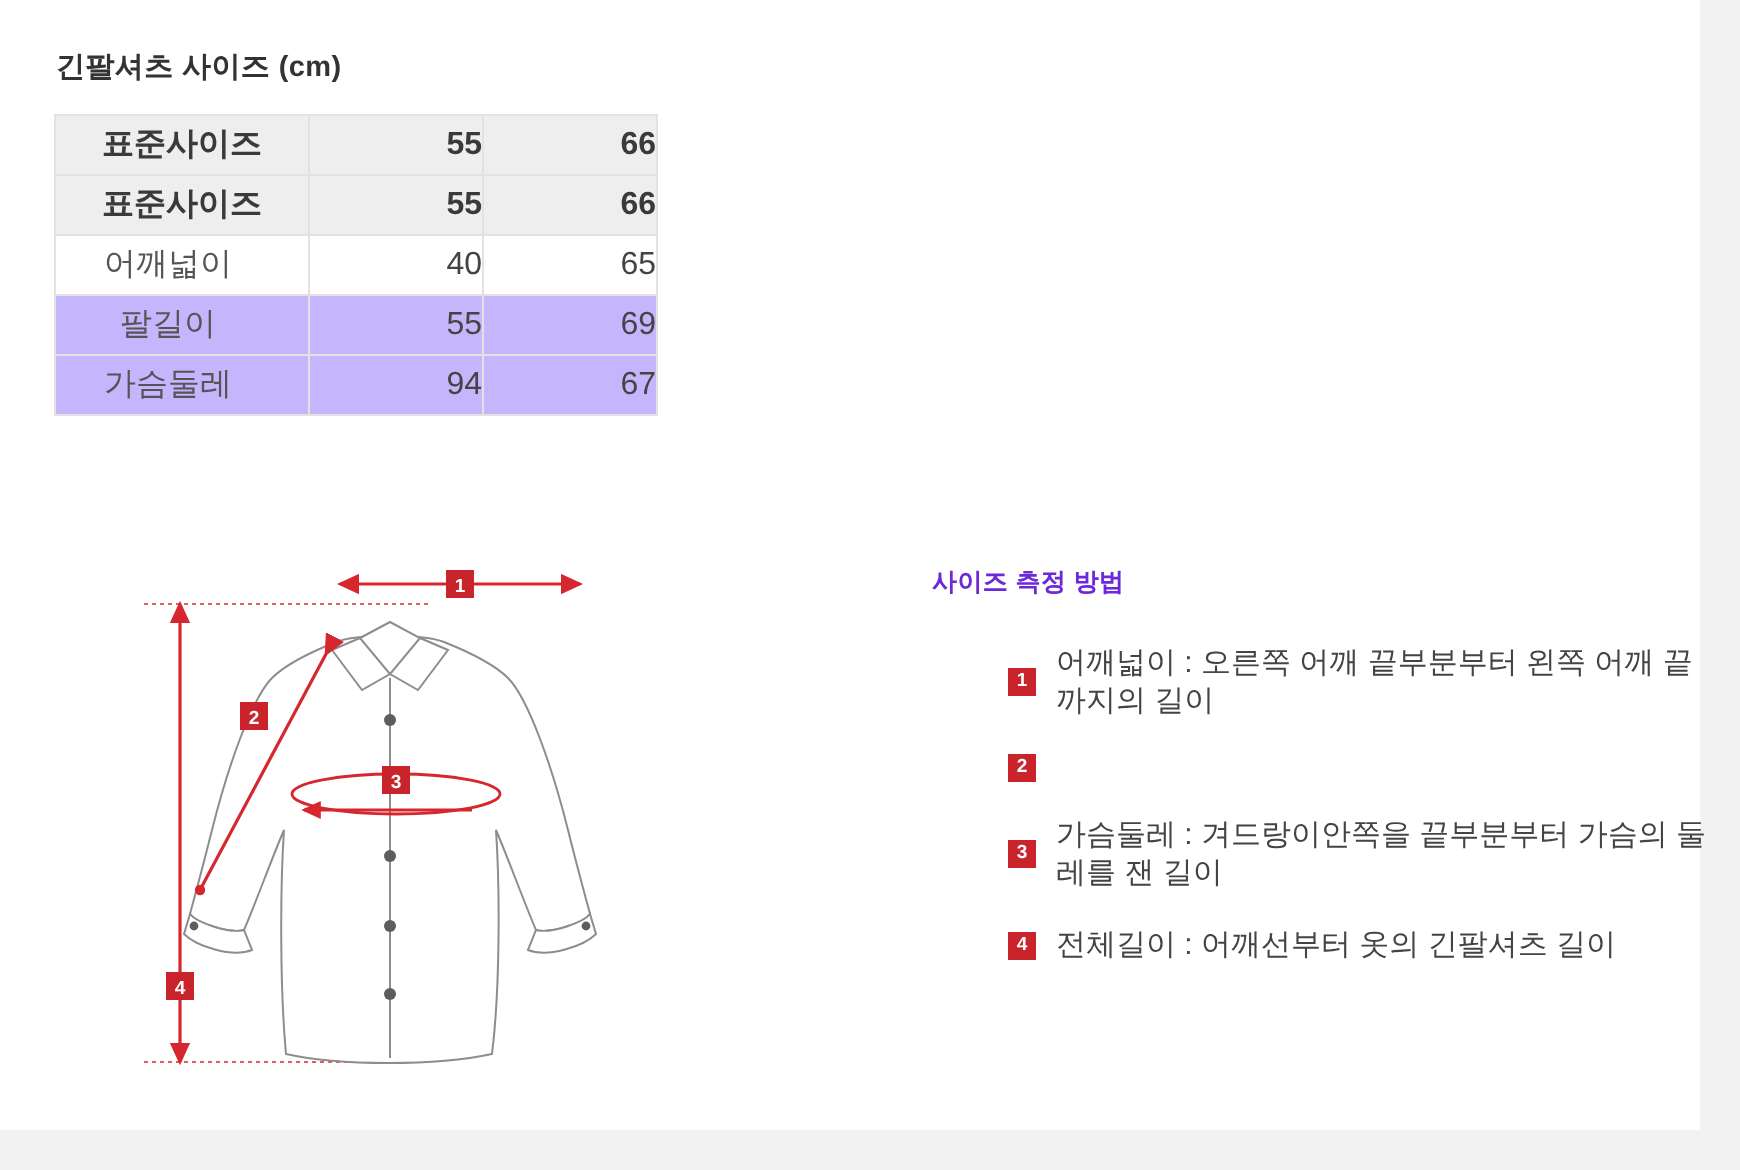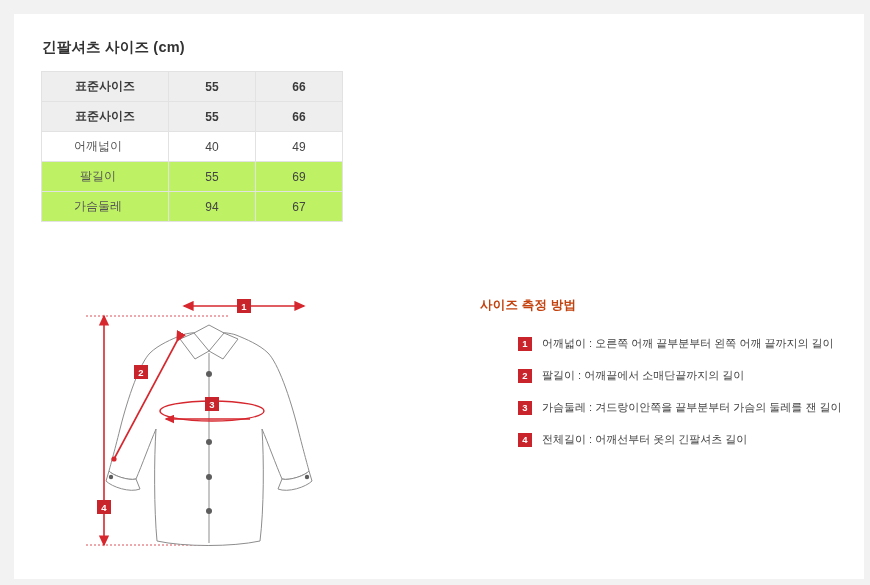--- a/index.html
+++ b/index.html
@@ -10,21 +10,21 @@
     width: 870px;
     height: 585px;
     background: #f2f2f2;
     font-family: "Liberation Sans", sans-serif;
     overflow: hidden;
   }
   .page {
     position: relative;
     width: 850px;
     height: 565px;
-    margin: 14px;
+    margin: 0;
     background: #ffffff;
     box-sizing: border-box;
   }
   
   .title {
     position: absolute;
     left: 28px;
     top: 24px;
     font-size: 14.5px;
     font-weight: bold;
@@ -36,46 +36,47 @@
     position: absolute;
     left: 27px;
     top: 57px;
     border-collapse: collapse;
     table-layout: fixed;
     width: 298px;
   }
   .size-table td {
     border: 1px solid #e2e2e2;
     height: 29px;
-    font-size: 12px;
+    font-size: 16px;
     color: #444444;
     text-align: center;
     vertical-align: middle;
     padding: 0;
   }
   .size-table .rowhead {
     width: 126px;
     text-align: center;
     padding-right: 14px;
     color: #555555;
   }
   .size-table .col-val {
     width: 86px;
+    text-align: right;
   }
   .size-table tr.head td {
     background: #eeeeee;
     font-weight: bold;
     color: #3a3a3a;
   }
   .size-table tr.head .rowhead {
     text-align: center;
     padding-right: 0;
   }
   .size-table tr.alt td {
-    background: #bef264;
+    background: #c4b5fd;
   }
   
   .diagram {
     position: absolute;
     left: 40px;
     top: 265px;
     width: 400px;
     height: 285px;
   }
   .diagram svg {
@@ -84,21 +85,21 @@
   
   .legend {
     position: absolute;
     left: 466px;
     top: 283px;
     width: 390px;
   }
   .legend-title {
     font-size: 12.5px;
     font-weight: bold;
-    color: #c2410c;
+    color: #6d28d9;
     margin-bottom: 22px;
     letter-spacing: 0.2px;
   }
   .legend-row {
     display: flex;
     align-items: center;
     margin-bottom: 17px;
     padding-left: 38px;
   }
   .badge {
@@ -107,21 +108,21 @@
     background: #c9242b;
     color: #ffffff;
     font-size: 9.5px;
     font-weight: bold;
     line-height: 14px;
     text-align: center;
     margin-right: 10px;
     flex: 0 0 auto;
   }
   .legend-text {
-    font-size: 11px;
+    font-size: 15px;
     color: #444444;
   }
 </style>
 </head>
 <body>
 
 <div class="page">
 
   <div class="title">긴팔셔츠 사이즈 (cm)</div>
 
@@ -133,21 +134,21 @@
         <td class="col-val">66</td>
       </tr>
       <tr class="head">
         <td class="rowhead">표준사이즈</td>
         <td class="col-val">55</td>
         <td class="col-val">66</td>
       </tr>
       <tr>
         <td class="rowhead">어깨넓이</td>
         <td class="col-val">40</td>
-        <td class="col-val">49</td>
+        <td class="col-val">65</td>
       </tr>
       <tr class="alt">
         <td class="rowhead">팔길이</td>
         <td class="col-val">55</td>
         <td class="col-val">69</td>
       </tr>
       <tr class="alt">
         <td class="rowhead">가슴둘레</td>
         <td class="col-val">94</td>
         <td class="col-val">67</td>
@@ -224,21 +225,20 @@
 
   <div class="legend">
     <div class="legend-title">사이즈 측정 방법</div>
 
     <div class="legend-row">
       <span class="badge">1</span>
       <span class="legend-text">어깨넓이 : 오른쪽 어깨 끝부분부터 왼쪽 어깨 끝까지의 길이</span>
     </div>
     <div class="legend-row">
       <span class="badge">2</span>
-      <span class="legend-text">팔길이 : 어깨끝에서 소매단끝까지의 길이</span>
     </div>
     <div class="legend-row">
       <span class="badge">3</span>
       <span class="legend-text">가슴둘레 : 겨드랑이안쪽을 끝부분부터 가슴의 둘레를 잰 길이</span>
     </div>
     <div class="legend-row">
       <span class="badge">4</span>
       <span class="legend-text">전체길이 : 어깨선부터 옷의 긴팔셔츠 길이</span>
     </div>
   </div>

